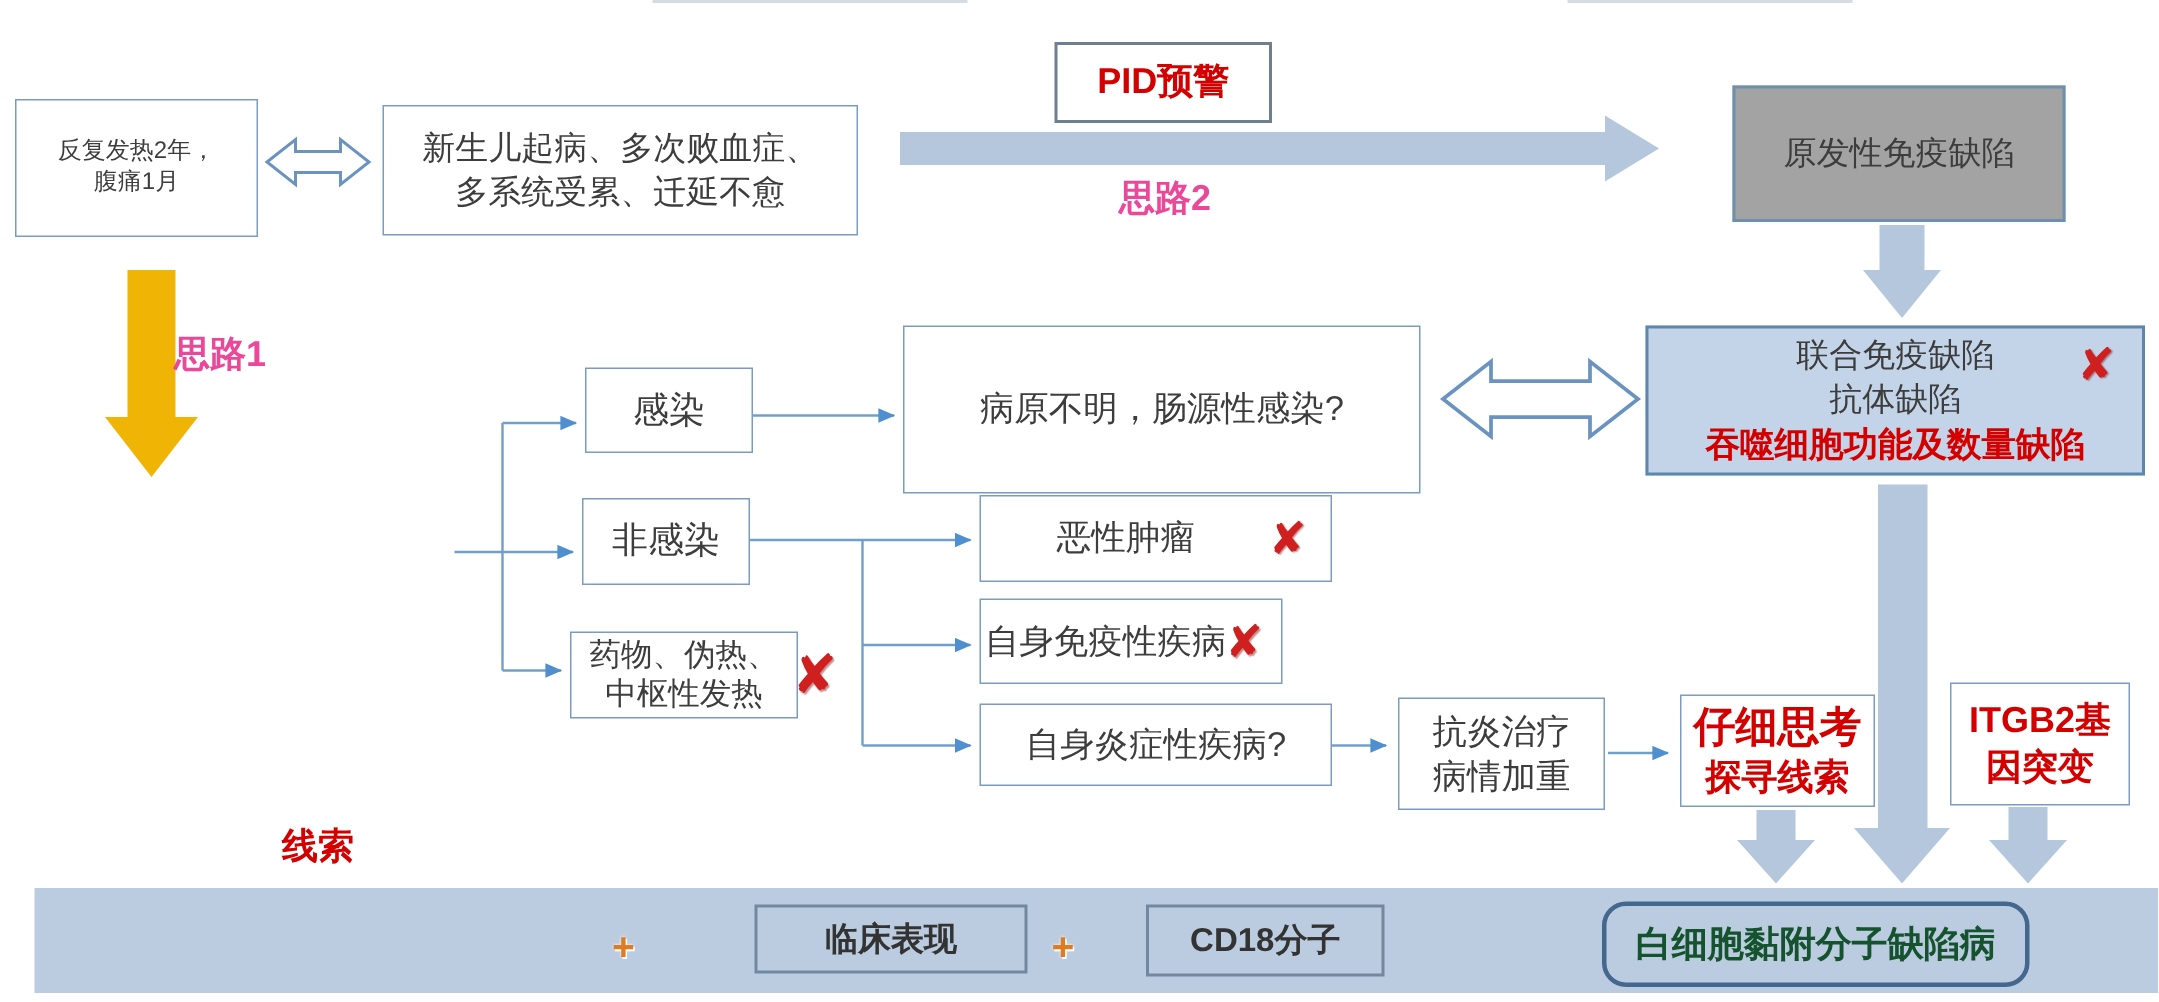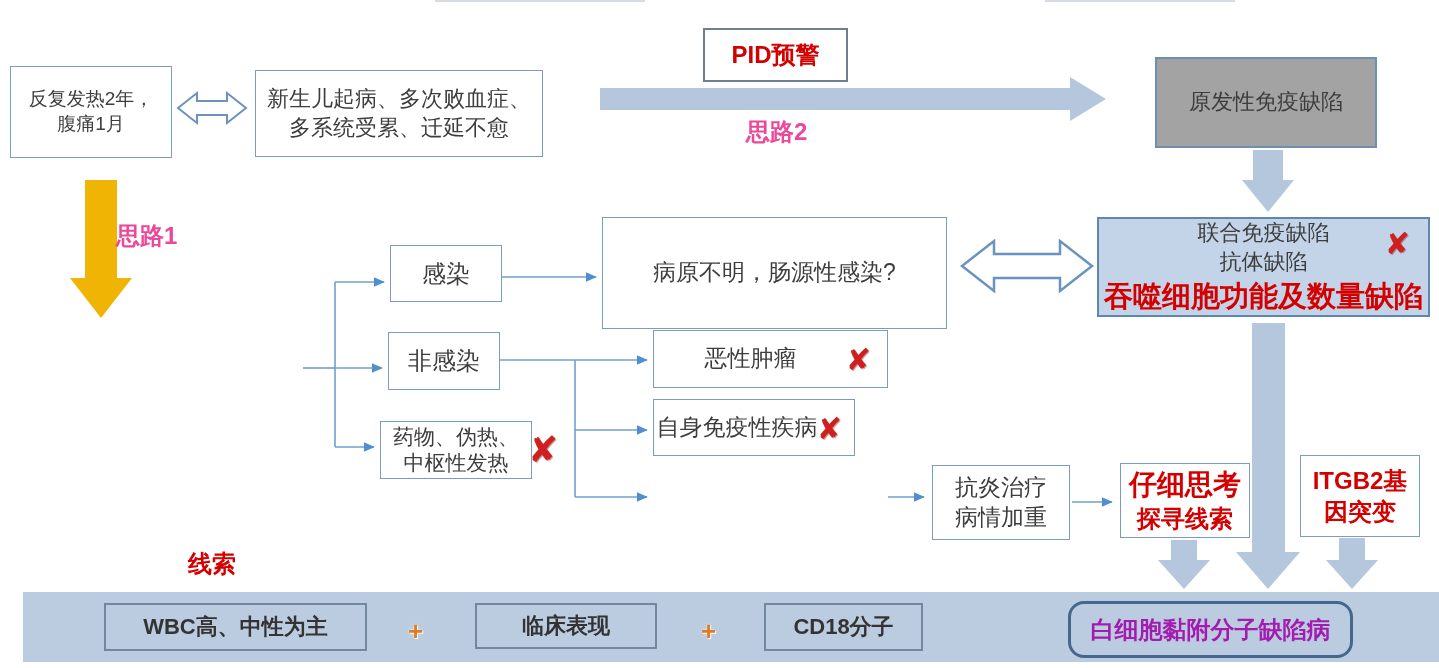--- a/index.html
+++ b/index.html
@@ -15,21 +15,21 @@
   .box-yellow{background:#f5e095;border-color:#7d91a8;font-size:26px;color:#4a4a4a;}
   .red-bold{color:#d40000;font-weight:bold;}
   .label{position:absolute;font-weight:bold;color:#ec4899;font-size:24px;}
   .cross{position:absolute;color:#cf1f1f;font-weight:bold;font-size:30px;line-height:1;
          text-shadow:1px 1px 1px rgba(120,0,0,0.45);}
   .plus{position:absolute;color:#e07b1f;font-weight:bold;font-size:26px;line-height:1;
         text-shadow:0 0 2px #ffffff,1px 1px 0 #ffffff;}
   .band{position:absolute;left:23px;top:592px;width:1416px;height:70px;background:#bccce0;}
   .band-box{background:transparent;border:2px solid #71889f;font-weight:bold;color:#333333;}
   .final-box{background:transparent;border:3px solid #44678e;border-radius:16px;
-             font-weight:bold;color:#a21caf;font-size:24px;}
+             font-weight:bold;color:#14532d;font-size:24px;}
   .topline{position:absolute;top:0;height:2px;background:#d7dce2;}
 </style>
 </head>
 <body>
 
 <div class="canvas">
 
   <div class="topline" style="left:435px;width:210px;"></div>
   <div class="topline" style="left:1045px;width:190px;"></div>
 
@@ -68,44 +68,44 @@
       <path d="M575,430 L647,430" marker-end="url(#ah)"></path>
       <path d="M575,497 L647,497" marker-end="url(#ah)"></path>
       <path d="M888,497 L924,497" marker-end="url(#ah)"></path>
       <path d="M1072,502 L1112,502" marker-end="url(#ah)"></path>
       <path d="M962,629 L1042,629" marker-end="url(#ah)" stroke="#85aed6"></path>
     </g>
   </svg>
 
   <div class="band"></div>
 
-  <div class="box" style="left:10px;top:66px;width:162px;height:92px;font-size:19px;border-width:1.5px;">
+  <div class="box" style="left:10px;top:66px;width:162px;height:92px;font-size:16px;border-width:1.5px;">
     <span class="ln">反复发热2年，</span>
     <span class="ln">腹痛1月</span>
   </div>
 
-  <div class="box" style="left:255px;top:70px;width:288px;height:87px;border-width:1.5px;font-family:Liberation Serif, serif;">
+  <div class="box" style="left:255px;top:70px;width:317px;height:87px;border-width:1.5px;font-family:Liberation Serif, serif;">
     <span class="ln">新生儿起病、多次败血症、</span>
     <span class="ln">多系统受累、迁延不愈</span>
   </div>
 
   <div class="box" style="left:703px;top:28px;width:145px;height:54px;border-color:#6e7f90;">
     <span class="ln red-bold" style="font-size:24px;">PID预警</span>
   </div>
 
   <div class="label" style="left:746px;top:116px;">思路2</div>
 
   <div class="box box-blue" style="left:1155px;top:57px;width:222px;height:91px;">
     <span class="ln">原发性免疫缺陷</span>
   </div>
 
   <div class="box box-combined" style="left:1097px;top:217px;width:333px;height:100px;line-height:1.35;">
     <span class="ln">联合免疫缺陷</span>
     <span class="ln">抗体缺陷</span>
-    <span class="ln red-bold" style="font-size:29px;">吞噬细胞功能及数量缺陷</span>
+    <span class="ln red-bold" style="font-size:23px;">吞噬细胞功能及数量缺陷</span>
     <span class="cross" style="right:18px;top:10px;">✘</span>
   </div>
 
   <div class="label" style="left:116px;top:220px;">思路1</div>
 
 
   <div class="box" style="left:390px;top:245px;width:112px;height:57px;font-size:24px;border-width:1.5px;">
     <span class="ln">感染</span>
   </div>
 
@@ -120,20 +120,23 @@
   <div class="box" style="left:653px;top:330px;width:235px;height:58px;font-size:23px;border-width:1.5px;">
     <span class="ln" style="margin-right:40px;">恶性肿瘤</span>
     <span class="cross" style="right:16px;top:14px;">✘</span>
   </div>
 
   <div class="box" style="left:653px;top:399px;width:202px;height:57px;font-size:23px;border-width:1.5px;">
     <span class="ln" style="margin-right:34px;">自身免疫性疾病</span>
     <span class="cross" style="right:12px;top:14px;">✘</span>
   </div>
 
+  <div class="box" style="left:653px;top:469px;width:235px;height:55px;font-size:23px;border-width:1.5px;">
+    <span class="ln">自身炎症性疾病?</span>
+  </div>
 
   <div class="box" style="left:380px;top:421px;width:152px;height:58px;font-size:21px;line-height:1.25;border-width:1.5px;">
     <span class="ln">药物、伪热、</span>
     <span class="ln">中枢性发热</span>
   </div>
   <span class="cross" style="left:528px;top:432px;font-size:36px;">✘</span>
 
   <div class="box" style="left:932px;top:465px;width:138px;height:75px;font-size:23px;border-width:1.5px;">
     <span class="ln">抗炎治疗</span>
     <span class="ln">病情加重</span>
@@ -144,27 +147,24 @@
     <span class="ln red-bold" style="font-size:24px;">探寻线索</span>
   </div>
 
   <div class="box" style="left:1300px;top:455px;width:120px;height:82px;border-width:1.5px;">
     <span class="ln red-bold" style="font-size:24px;">ITGB2基</span>
     <span class="ln red-bold" style="font-size:24px;">因突变</span>
   </div>
 
   <div class="label" style="left:188px;top:548px;color:#d40000;">线索</div>
 
-  <div class="box band-box" style="left:104px;top:603px;width:263px;height:48px;">
-    <span class="ln">WBC高、中性为主</span>
-  </div>
 
   <span class="plus" style="left:408px;top:618px;">+</span>
 
-  <div class="box band-box" style="left:475px;top:603px;width:182px;height:46px;">
+  <div class="box band-box" style="left:503px;top:603px;width:182px;height:46px;">
     <span class="ln">临床表现</span>
   </div>
 
   <span class="plus" style="left:701px;top:618px;">+</span>
 
   <div class="box band-box" style="left:764px;top:603px;width:159px;height:48px;">
     <span class="ln">CD18分子</span>
   </div>
 
   <div class="box final-box" style="left:1068px;top:601px;width:285px;height:57px;">

